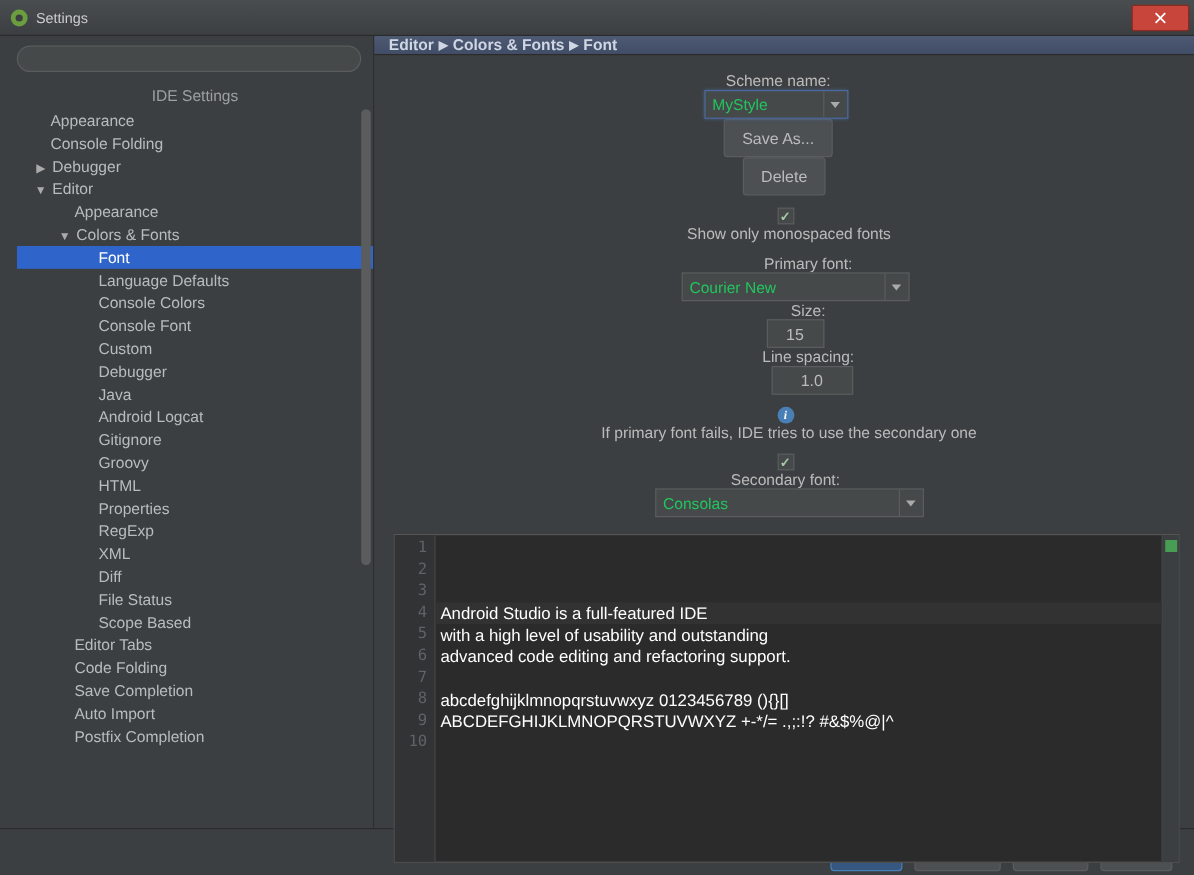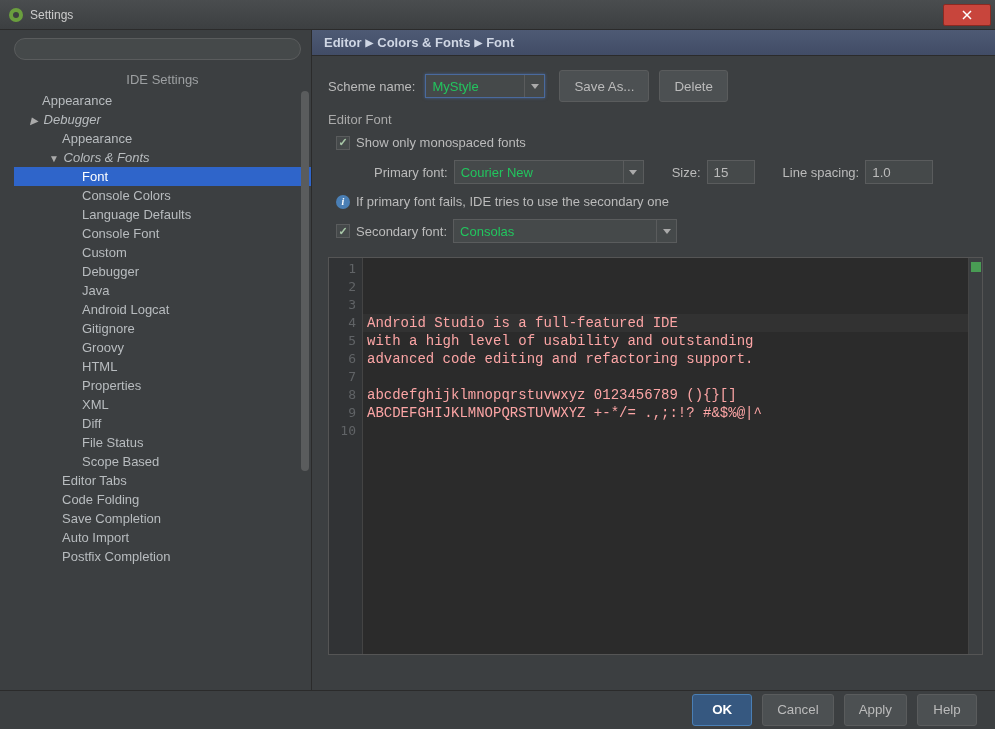--- a/index.html
+++ b/index.html
@@ -23,46 +23,46 @@
 .search-container .mag { position: absolute; left: 8px; top: 4px; width: 14px; height: 14px; fill: #888; }
 .tree-header { text-align: center; font-weight: normal; color: #9da0a2; padding: 6px 0 4px; }
 .tree { overflow-y: auto; flex: 1; position: relative; }
 .tree-scrollthumb { position: absolute; right: 2px; top: 0; width: 8px; height: 380px; background: #5a5c5d; border-radius: 4px; }
 .tree-item { padding: 2px 0 2px 0; cursor: pointer; color: #b8bcbf; white-space: nowrap; }
 .tree-item .arrow { display: inline-block; width: 12px; text-align: center; font-size: 10px; color: #aaaaaa; }
 .tree-item.selected { background: #2f65ca; color: #fff; }
 .lvl0 { padding-left: 28px; }
 .lvl1 { padding-left: 48px; }
 .lvl2 { padding-left: 68px; }
-.has-arrow { padding-left: 14px; font-style: italic; }
+.has-arrow { padding-left: 14px; }
 .has-arrow.lvl1a { padding-left: 34px; }
 .tree-item.selected.lvl2 { padding-left: 68px; }
 
 
 .panel { flex: 1; display: flex; flex-direction: column; background: #3c3f41; }
 .breadcrumb { background: #4a5568; background: linear-gradient(#4e5a74, #414c66); height: 26px; display: flex; align-items: center; padding: 0 12px; color: #cfd6e4; font-weight: bold; border-bottom: 1px solid #2b2b2b; }
 .breadcrumb .sep { margin: 0 4px; font-size: 10px; }
 
 .form { padding: 14px 16px 10px; }
-.row { display: flex; align-items: center; margin-bottom: 10px; }
+.row { display: flex; align-items: center; margin-bottom: 10px; flex-direction: column; }
 .label { color: #bbbbbb; }
 .combo { height: 24px; background: #45494a; border: 1px solid #5a5c5d; display: inline-flex; align-items: center; padding: 0 6px; color: #22c55e; position: relative; }
 .combo .arrow-btn { position: absolute; right: 0; top: 0; width: 20px; height: 100%; border-left: 1px solid #5a5c5d; display: flex; align-items: center; justify-content: center; }
 .combo.highlighted { border: 1px solid #4a6a9e; box-shadow: 0 0 3px rgba(74,106,158,0.8); }
 .btn { height: 24px; background: #4c5052; border: 1px solid #5a5c5d; border-radius: 3px; padding: 15px 14px; color: #bbbbbb; cursor: pointer; display: inline-flex; align-items: center; }
-.textfield { height: 24px; background: #45494a; border: 1px solid #5a5c5d; padding: 0 6px; color: #bbbbbb; }
+.textfield { height: 24px; background: #45494a; border: 1px solid #5a5c5d; padding: 0 6px; color: #bbbbbb; text-align: center; }
 .checkbox { width: 14px; height: 14px; background: #45494a; border: 1px solid #5a5c5d; display: inline-flex; align-items: center; justify-content: center; margin-right: 6px; }
 .checkbox.checked::after { content: "✓"; color: #a8c8a8; font-size: 11px; font-weight: bold; }
 .section-title { color: #aaaaaa; margin: 4px 0 8px; }
 .info-icon { width: 14px; height: 14px; border-radius: 7px; background: #4a7fb5; color: white; display: inline-flex; align-items: center; justify-content: center; font-size: 10px; font-weight: bold; font-style: italic; margin-right: 6px; font-family: serif; }
 
 
 .editor-preview { margin: 4px 12px 0 16px; background: #2b2b2b; border: 1px solid #555; display: flex; height: 398px; position: relative; }
 .gutter { width: 34px; background: #313335; border-right: 1px solid #444; text-align: right; padding: 2px 6px 0 0; color: #606366; font-family: monospace; font-size: 13px; line-height: 18px; }
-.code { flex: 1; padding: 2px 0 0 4px; font-family: Liberation Mono, monospace; font-size: 14px; line-height: 18px; color: #fca5a5; white-space: pre; position: relative; }
+.code { flex: 1; padding: 2px 0 0 4px; font-family: Liberation Sans, sans-serif; font-size: 14px; line-height: 18px; color: #ffffff; white-space: pre; position: relative; }
 .code .caret-line { position: absolute; left: 0; right: 0; top: 56px; height: 18px; background: #323232; }
 .code .textlines { position: relative; }
 .right-gutter { width: 14px; background: #3c3f41; border-left: 1px solid #444; }
 .right-gutter .marker { width: 10px; height: 10px; background: #499c54; margin: 4px auto 0; }
 
 
 .footer { height: 38px; border-top: 1px solid #2b2b2b; display: flex; align-items: center; justify-content: flex-end; padding: 0 18px; gap: 10px; }
 .footer .btn { min-width: 60px; justify-content: center; }
 .footer .btn.primary { background: #365880; border: 1px solid #4a7fb5; color: #fff; font-weight: bold; }
 
@@ -93,35 +93,38 @@
             <circle cx="6" cy="6" r="4" stroke="#999" stroke-width="1.5" fill="none"></circle>
             <line x1="9" y1="9" x2="13" y2="13" stroke="#999" stroke-width="1.5"></line>
           </svg>
         <input class="search" style="">
       </div>
     </div>
     <div class="tree-header">IDE Settings</div>
     <div class="tree" id="tree">
       <div class="tree-scrollthumb"></div>
     <div class="tree-item lvl0">Appearance</div>
+        <div class="tree-item lvl0">Console Folding</div>
         <div class="tree-item has-arrow"><span class="arrow">▶</span> Debugger</div>
+        <div class="tree-item has-arrow"><span class="arrow">▼</span> Editor</div>
         <div class="tree-item lvl1">Appearance</div>
         <div class="tree-item has-arrow lvl1a"><span class="arrow">▼</span> Colors &amp; Fonts</div>
         <div class="tree-item lvl2 selected">Font</div>
+        <div class="tree-item lvl2">Language Defaults</div>
         <div class="tree-item lvl2">Console Colors</div>
-        <div class="tree-item lvl2">Language Defaults</div>
         <div class="tree-item lvl2">Console Font</div>
         <div class="tree-item lvl2">Custom</div>
         <div class="tree-item lvl2">Debugger</div>
         <div class="tree-item lvl2">Java</div>
         <div class="tree-item lvl2">Android Logcat</div>
         <div class="tree-item lvl2">Gitignore</div>
         <div class="tree-item lvl2">Groovy</div>
         <div class="tree-item lvl2">HTML</div>
         <div class="tree-item lvl2">Properties</div>
+        <div class="tree-item lvl2">RegExp</div>
         <div class="tree-item lvl2">XML</div>
         <div class="tree-item lvl2">Diff</div>
         <div class="tree-item lvl2">File Status</div>
         <div class="tree-item lvl2">Scope Based</div>
         <div class="tree-item lvl1">Editor Tabs</div>
         <div class="tree-item lvl1">Code Folding</div>
         <div class="tree-item lvl1">Save Completion</div>
         <div class="tree-item lvl1">Auto Import</div>
         <div class="tree-item lvl1">Postfix Completion</div>
       </div>
@@ -142,21 +145,20 @@
         <div class="combo highlighted" style="width:120px; margin-right:14px">
           <span>MyStyle</span>
           <div class="arrow-btn">
               <div class="triangle-down"></div>
             </div>
         </div>
         <button class="btn" style="margin-right:10px">Save As...</button>
         <button class="btn">Delete</button>
       </div>
 
-      <div class="section-title">Editor Font</div>
 
       <div class="row" style="margin-left:8px">
         <span class="checkbox checked"></span>
         <span class="label">Show only monospaced fonts</span>
       </div>
 
       <div class="row" style="margin-left:46px">
         <span class="label" style="margin-right:6px">Primary font:</span>
         <div class="combo" style="width:190px; margin-right:28px">
           <span>Courier New</span>

